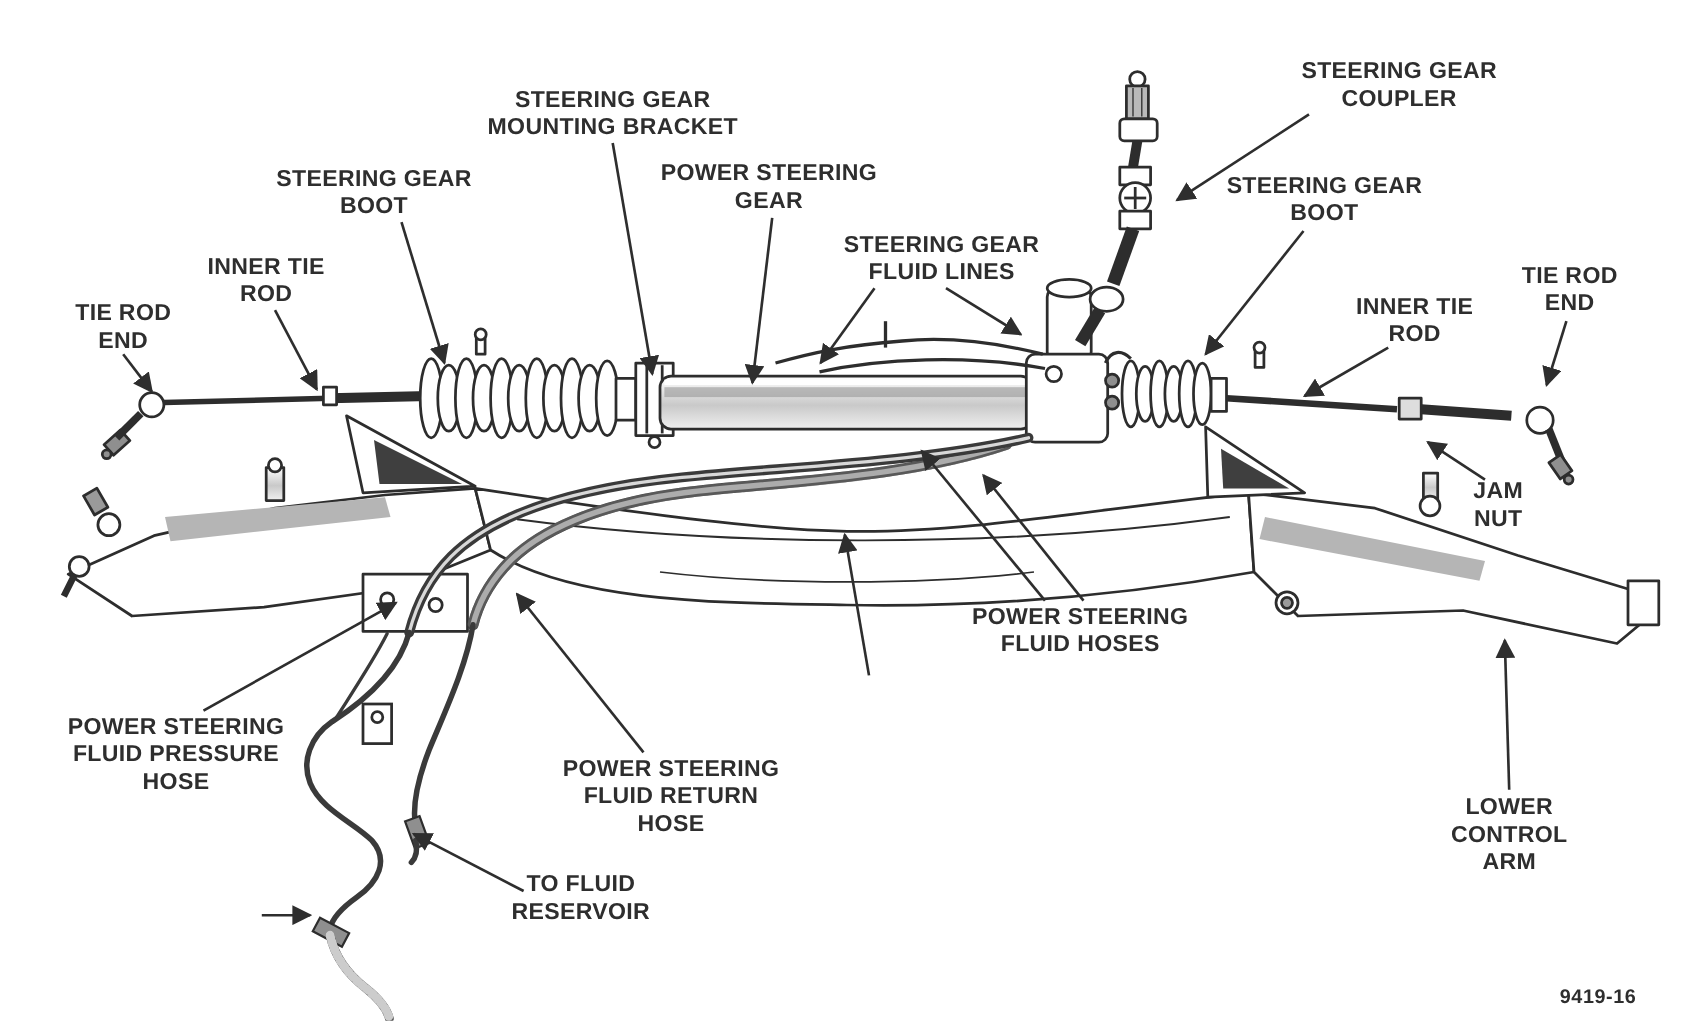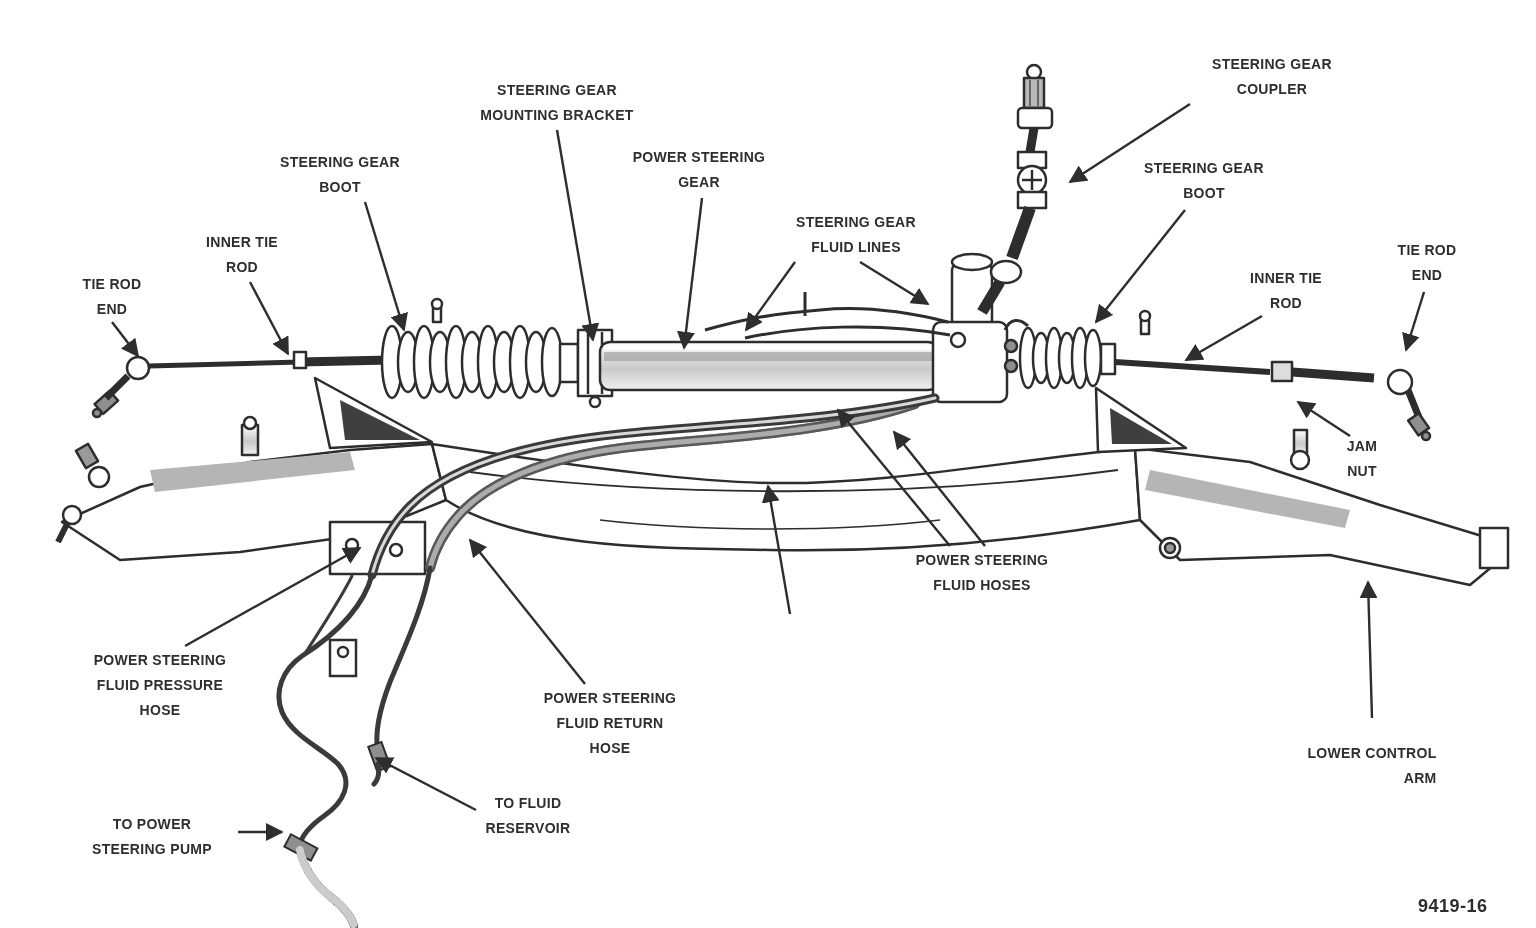--- a/index.html
+++ b/index.html
@@ -2,21 +2,21 @@
 <html><head>
 <meta charset="utf-8">
 <style>
   html,body{margin:0;padding:0;background:#ffffff;}
   body{width:1536px;height:928px;position:relative;overflow:hidden;
        font-family:"Liberation Sans",sans-serif;}
   .stage{position:absolute;inset:0;}
   svg.art{position:absolute;left:0;top:0;z-index:1;}
   svg.leaders{position:absolute;left:0;top:0;z-index:2;}
   .label{position:absolute;transform:translateX(-50%);z-index:3;
-         text-align:center;font-weight:bold;font-size:14px;line-height:25px;
+         text-align:center;font-weight:bold;font-size:21px;line-height:25px;
          color:#2e2e2e;white-space:pre-line;letter-spacing:.3px;}
   .fig-number{position:absolute;z-index:3;font-weight:bold;font-size:18px;
          color:#2e2e2e;letter-spacing:.5px;}
 </style>
 </head>
 <body>
 
 <div class="stage">
 
   <svg class="art" width="1536" height="928" viewBox="0 0 1536 928">
@@ -257,19 +257,17 @@
   <div class="label" style="left:982px;top:548px;">POWER STEERING
 FLUID HOSES</div>
   <div class="label" style="left:160px;top:648px;">POWER STEERING
 FLUID PRESSURE
 HOSE</div>
   <div class="label" style="left:610px;top:686px;">POWER STEERING
 FLUID RETURN
 HOSE</div>
   <div class="label" style="left:528px;top:791px;">TO FLUID
 RESERVOIR</div>
-  <div class="label" style="left:152px;top:812px;">TO POWER
-STEERING PUMP</div>
-  <div class="label" style="left:1372px;top:741px;text-align:right;">LOWER CONTROL
+  <div class="label" style="left:1372px;top:721px;">LOWER CONTROL
 ARM</div>
   <div class="fig-number" style="left:1418px;top:896px;">9419-16</div>
 
 </div>
 
 </body></html>

